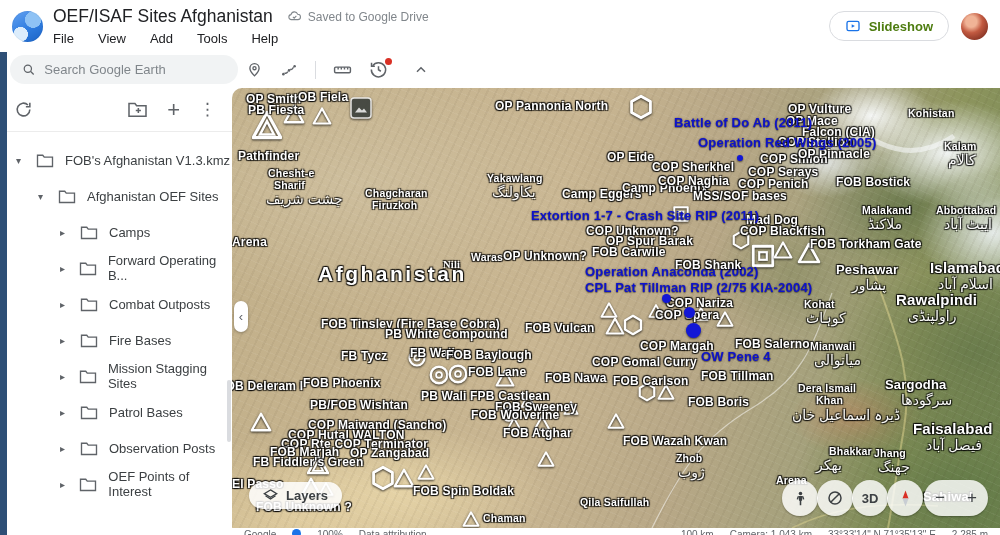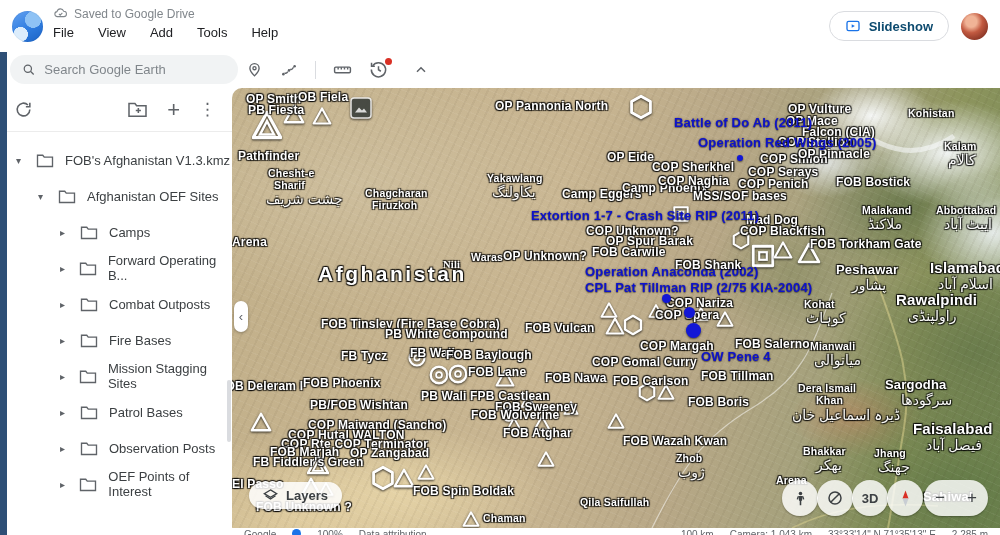--- a/index.html
+++ b/index.html
@@ -15,21 +15,21 @@
       linear-gradient(150deg,#5a9bee 10%,#2f7de0 55%,#1b62c4 100%);
     box-shadow:inset 0 0 0 1px rgba(0,0,0,.04); }
   .title-wrap { position:absolute; left:53px; top:6px; }
   .title-row { display:flex; align-items:center; gap:14px; }
   .app-title { font-size:17.5px; color:#202124; }
   .saved-row { display:flex; align-items:center; gap:6px; color:#80868b; font-size:12px; }
   .menus { display:flex; gap:24px; margin-top:4px; font-size:13px; color:#202124;align-items:flex-end; }
   .menus span { cursor:default; }
   .hdr-right { position:absolute; right:12px; top:11px; display:flex; align-items:center; gap:12px; }
   .btn-slideshow { height:30px; padding:0 15px; border:1px solid #dadce0; border-radius:16px;
-    background:#fff; color:#0c4a6e; font-size:13px; font-weight:700; display:flex; align-items:center; gap:8px; }
+    background:#fff; color:#4d7c0f; font-size:13px; font-weight:700; display:flex; align-items:center; gap:8px; }
   .btn-share { height:30px; padding:0 16px; border:0; border-radius:16px; background:#1a73e8;
     color:#fff; font-size:13px; font-weight:700; display:flex; align-items:center; gap:8px; }
   .avatar { width:27px; height:27px; border-radius:50%;
     background:radial-gradient(circle at 38% 32%, #f0b396 0 22%, #c25a41 45%, #7e2e20 85%); }
 
   
   .tbar { position:absolute; top:52px; left:0; right:0; height:36px; background:#fff; z-index:19; }
   .search { position:absolute; left:10px; top:3px; width:228px; height:29px; border-radius:15px;
     background:#f1f3f4; display:flex; align-items:center; gap:9px; padding:0 12px; }
   .search input { border:0; background:transparent; outline:none; width:100%; font-size:13px; color:#14532d;
@@ -119,20 +119,21 @@
 </style>
 </head>
 <body>
 
 <div class="app">
 
   <header class="hdr">
     <div class="ge-logo"></div>
     <div class="title-wrap">
       <div class="title-row">
+        <span class="app-title">OEF/ISAF Sites Afghanistan</span>
         <span class="saved-row">
           <svg width="15" height="15" viewBox="0 0 24 24" fill="none" stroke="#80868b" stroke-width="1.7">
               <path d="M7 17a4 4 0 0 1-.6-7.96A5.5 5.5 0 0 1 17 8.3 3.9 3.9 0 0 1 17.4 17Z"></path>
               <path d="M9.5 12.6l2 2 3.5-3.6"></path>
             </svg>
           <span>Saved to Google Drive</span>
         </span>
       </div>
       <nav class="menus" id="menu-bar">
           <span>File</span>
@@ -410,21 +411,21 @@
       <div class="ml ar" style="left: 574px; top: 223px;">کوہاٹ</div>
       <div class="ml ws" style="left: 578px; top: 253px;">Mianwali</div>
       <div class="ml ar" style="left: 582px; top: 265px;">میانوالی</div>
       <div class="ml ws" style="left: 566px; top: 295px;">Dera Ismail</div>
       <div class="ml ws" style="left: 584px; top: 307px;">Khan</div>
       <div class="ml ar" style="left: 560px; top: 320px;">ڈیرہ اسماعیل خان</div>
       <div class="ml city" style="left: 653px; top: 290px;">Sargodha</div>
       <div class="ml ar" style="left: 661px; top: 305px; padding-left: 8px;">سرگودھا</div>
       <div class="ml citylg" style="left: 681px; top: 333px;">Faisalabad</div>
       <div class="ml ar" style="left: 694px; top: 350px;">فیصل آباد</div>
-      <div class="ml ws" style="left: 571px; top: 358px;">Bhakkar</div>
+      <div class="ml ws" style="left: 597px; top: 358px;">Bhakkar</div>
       <div class="ml ar" style="left: 584px; top: 370px;">بھکر</div>
       <div class="ml ws" style="left: 642px; top: 360px;">Jhang</div>
       <div class="ml ar" style="left: 646px; top: 372px;">جھنگ</div>
       <div class="ml ws" style="left: 544px; top: 387px;">Arena</div>
       <div class="ml city" style="left: 691px; top: 402px;">Sahiwal</div>
       <div class="ml blue" style="left: 442px; top: 28px;">Battle of Do Ab (2011)</div>
       <div class="ml blue" style="left: 466px; top: 48px;">Operation Red Wings (2005)</div>
       <div class="ml blue" style="left: 299px; top: 121px;">Extortion 1-7 - Crash Site RIP (2011)</div>
       <div class="ml w" style="left: 354px; top: 137px;">COP Unknown?</div>
       <div class="ml w" style="left: 374px; top: 147px;">OP Spur Barak</div>

